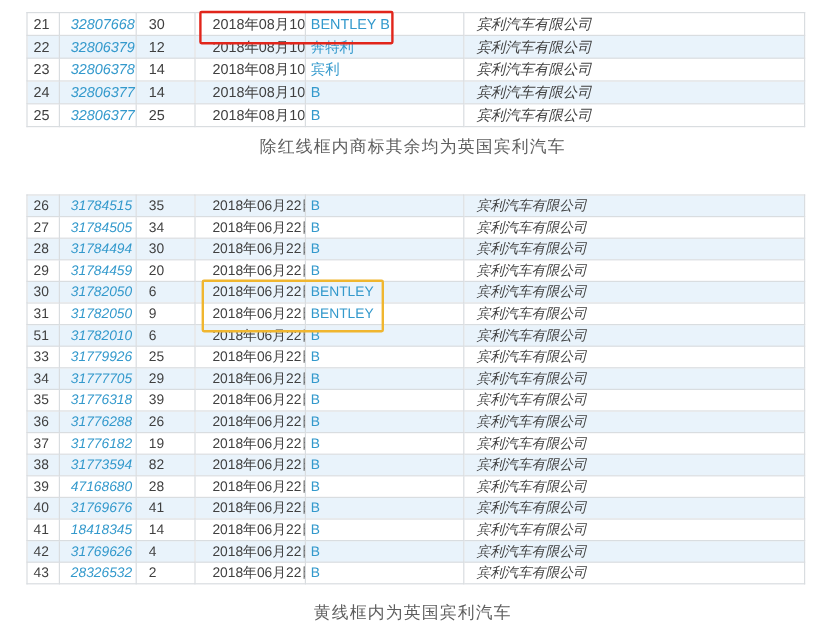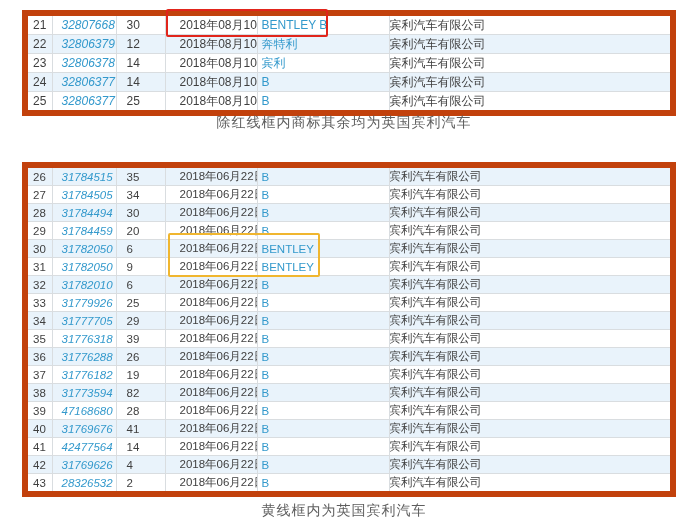--- a/index.html
+++ b/index.html
@@ -6,37 +6,37 @@
   body{
     width:688px;height:528px;position:relative;background:#ffffff;
     font-family:"Liberation Sans","DejaVu Sans",sans-serif;
     -webkit-font-smoothing:antialiased;overflow:hidden;
   }
   .tblwrap{position:absolute;left:22px;width:648px;}
   #table1{top:10px;}
   #table2{top:162px;}
   table{
     border-collapse:collapse;table-layout:fixed;width:648px;
-    border:6px solid #c2410c;
+    border:1px solid #c2410c;
   }
   td{
     border:1px solid #d9dde0;
     padding:0;vertical-align:middle;
     white-space:nowrap;overflow:hidden;
     color:#3f3f3f;
   }
   #table1 td{height:18px;font-size:12px;}
   #table2 td{height:17px;font-size:11.5px;}
   tr.stripe td{background:#e9f3fb;}
   .c-no{padding-left:5px;}
   .c-reg{padding-left:9px;font-style:italic;}
   .c-class{padding-left:10px;}
   .c-date{padding-left:14px;}
   .c-mark{padding-left:4px;}
-  .c-applicant{padding-left:0;}
+  .c-applicant{padding-left:10px;font-style:italic;}
   td.link{color:#3399cc;cursor:pointer;}
   .caption{
     position:absolute;left:0;width:688px;text-align:center;
     font-size:14px;color:#5e5e5e;letter-spacing:1px;
   }
   #caption-red{top:114px;}
   #caption-yellow{top:502px;}
   .hlbox{position:absolute;pointer-events:none;background:transparent;}
   #red-box{
     left:166px;top:9px;width:158px;height:24px;
@@ -160,21 +160,21 @@
         </tr>
         <tr>
           <td class="c-no">31</td>
           <td class="c-reg link">31782050</td>
           <td class="c-class">9</td>
           <td class="c-date">2018年06月22日</td>
           <td class="c-mark link">BENTLEY</td>
           <td class="c-applicant">宾利汽车有限公司</td>
         </tr>
         <tr class="stripe">
-          <td class="c-no">32</td>
+          <td class="c-no">51</td>
           <td class="c-reg link">31782010</td>
           <td class="c-class">6</td>
           <td class="c-date">2018年06月22日</td>
           <td class="c-mark link">B</td>
           <td class="c-applicant">宾利汽车有限公司</td>
         </tr>
         <tr>
           <td class="c-no">33</td>
           <td class="c-reg link">31779926</td>
           <td class="c-class">25</td>
@@ -233,21 +233,21 @@
         <tr class="stripe">
           <td class="c-no">40</td>
           <td class="c-reg link">31769676</td>
           <td class="c-class">41</td>
           <td class="c-date">2018年06月22日</td>
           <td class="c-mark link">B</td>
           <td class="c-applicant">宾利汽车有限公司</td>
         </tr>
         <tr>
           <td class="c-no">41</td>
-          <td class="c-reg link">42477564</td>
+          <td class="c-reg link">18418345</td>
           <td class="c-class">14</td>
           <td class="c-date">2018年06月22日</td>
           <td class="c-mark link">B</td>
           <td class="c-applicant">宾利汽车有限公司</td>
         </tr>
         <tr class="stripe">
           <td class="c-no">42</td>
           <td class="c-reg link">31769626</td>
           <td class="c-class">4</td>
           <td class="c-date">2018年06月22日</td>

